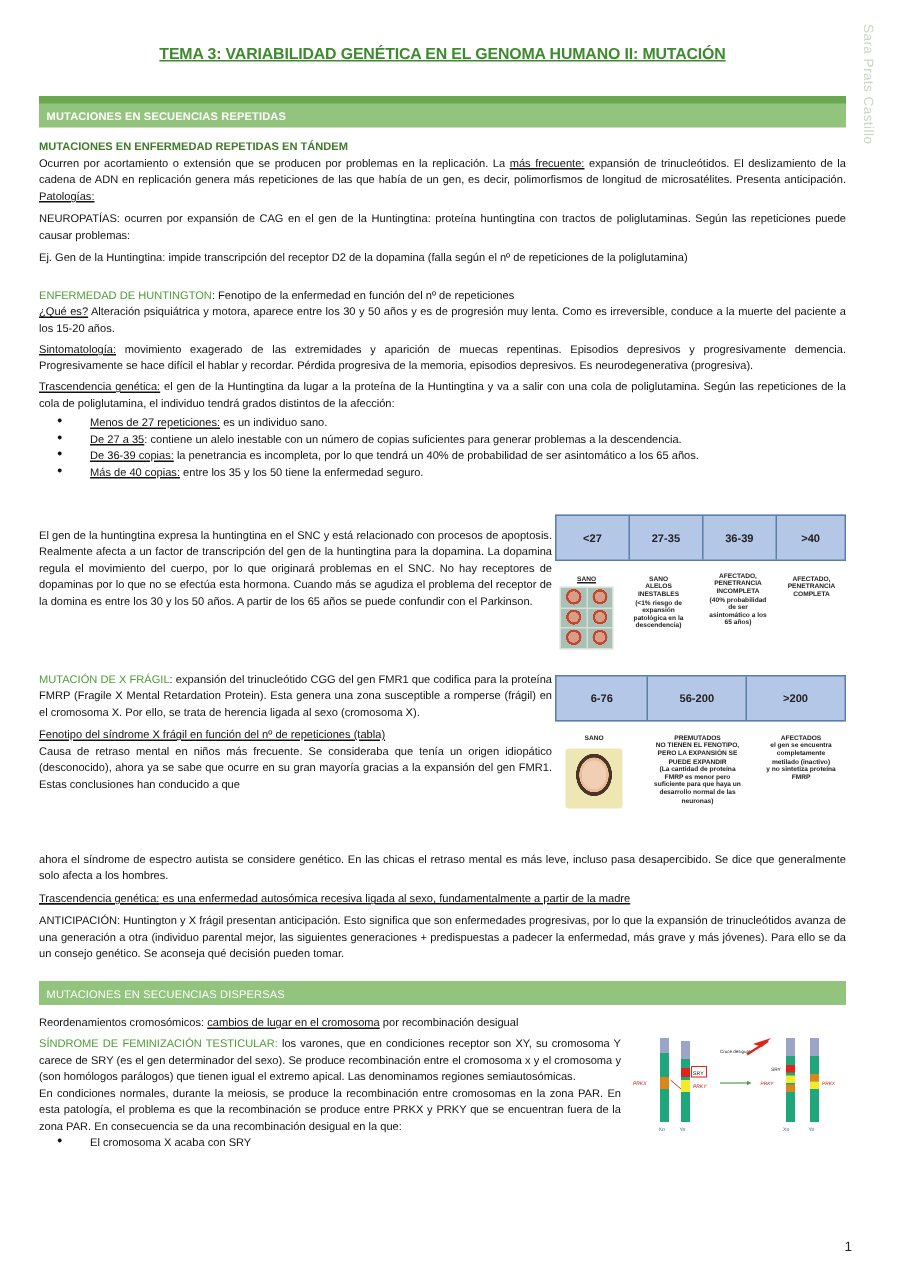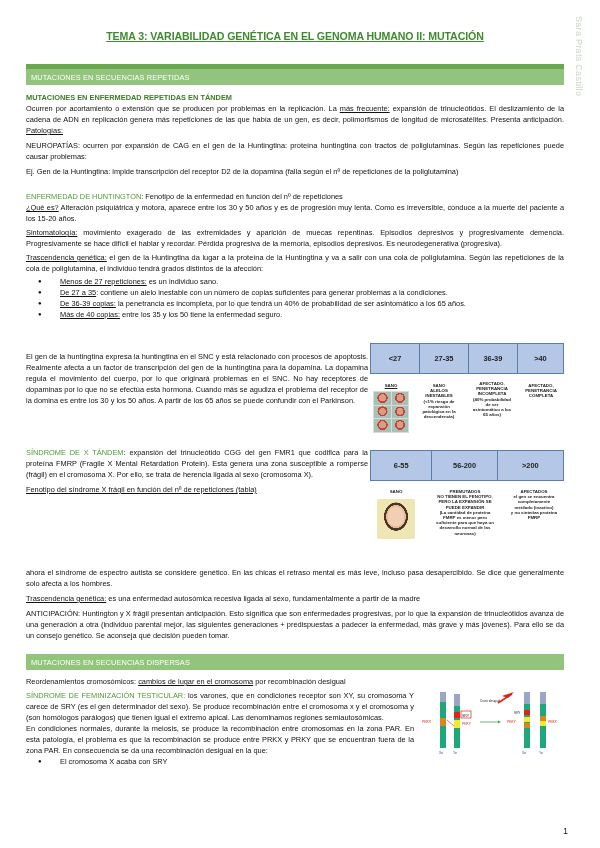--- a/index.html
+++ b/index.html
@@ -30,37 +30,37 @@
 </head>
 <body>
 
 <div class="watermark">Sara Prats Castillo</div>
 
 <div class="page">
 
   <div class="title">TEMA 3: VARIABILIDAD GENÉTICA EN EL GENOMA HUMANO II: MUTACIÓN</div>
 
   <div class="bar dark" style="top:64px;padding-left:28px;">MUTACIONES EN EL GENOMA NUCLEAR</div>
-  <div class="bar light" style="top:69px;">MUTACIONES EN SECUENCIAS REPETIDAS</div>
+  <div class="bar light" style="top:69px;font-weight:bold;">MUTACIONES EN SECUENCIAS REPETIDAS</div>
 
   <div class="block" style="left:0; top:92px; width:538px;">
     <div class="sub">MUTACIONES EN ENFERMEDAD REPETIDAS EN TÁNDEM</div>
     <p><span>Ocurren por acortamiento o extensión que se producen por problemas en la replicación. La </span><span class="u">más frecuente:</span><span> expansión de trinucleótidos. El deslizamiento de la cadena de ADN en replicación genera más repeticiones de las que había de un gen, es decir, polimorfismos de longitud de microsatélites. Presenta anticipación. </span><span class="u">Patologías:</span></p>
     <p style="margin-top:4px;">NEUROPATÍAS: ocurren por expansión de CAG en el gen de la Huntingtina: proteína huntingtina con tractos de poliglutaminas. Según las repeticiones puede causar problemas:</p>
     <p style="margin-top:4px;">Ej. Gen de la Huntingtina: impide transcripción del receptor D2 de la dopamina (falla según el nº de repeticiones de la poliglutamina)</p>
   </div>
 
   <div class="block" style="left:0; top:191px; width:538px;">
     <p><span class="green">ENFERMEDAD DE HUNTINGTON</span><span>: Fenotipo de la enfermedad en función del nº de repeticiones</span></p>
     <p><span class="u">¿Qué es?</span><span> Alteración psiquiátrica y motora, aparece entre los 30 y 50 años y es de progresión muy lenta. Como es irreversible, conduce a la muerte del paciente a los 15-20 años.</span></p>
     <p style="margin-top:3px;"><span class="u">Sintomatología:</span><span> movimiento exagerado de las extremidades y aparición de muecas repentinas. Episodios depresivos y progresivamente demencia. Progresivamente se hace difícil el hablar y recordar. Pérdida progresiva de la memoria, episodios depresivos. Es neurodegenerativa (progresiva).</span></p>
     <p style="margin-top:3px;"><span class="u">Trascendencia genética:</span><span> el gen de la Huntingtina da lugar a la proteína de la Huntingtina y va a salir con una cola de poliglutamina. Según las repeticiones de la cola de poliglutamina, el individuo tendrá grados distintos de la afección:</span></p>
     <ul class="bullets" style="margin-top:2px;">
       <li><span class="u">Menos de 27 repeticiones:</span><span> es un individuo sano.</span></li>
-      <li><span class="u">De 27 a 35</span><span>: contiene un alelo inestable con un número de copias suficientes para generar problemas a la condiciones.</span></li>
+      <li><span class="u">De 27 a 35</span><span>: contiene un alelo inestable con un número de copias suficientes para generar problemas a la descendencia.</span></li>
       <li><span class="u">De 36-39 copias:</span><span> la penetrancia es incompleta, por lo que tendrá un 40% de probabilidad de ser asintomático a los 65 años.</span></li>
       <li><span class="u">Más de 40 copias:</span><span> entre los 35 y los 50 tiene la enfermedad seguro.</span></li>
     </ul>
   </div>
 
   <div class="block" style="left:0; top:351px; width:342px;">El gen de la huntingtina expresa la huntingtina en el SNC y está relacionado con procesos de apoptosis. Realmente afecta a un factor de transcripción del gen de la huntingtina para la dopamina. La dopamina regula el movimiento del cuerpo, por lo que originará problemas en el SNC. No hay receptores de dopaminas por lo que no se efectúa esta hormona. Cuando más se agudiza el problema del receptor de la domina es entre los 30 y los 50 años. A partir de los 65 años se puede confundir con el Parkinson.</div>
 
   <div class="tbl" style="left:344px; top:343px; width:194px; height:31px;">
     <div class="cell" style="width:52px;">&lt;27</div>
     <div class="cell" style="width:52px;">27-35</div>
@@ -88,26 +88,27 @@
 INCOMPLETA
 (40% probabilidad
 de ser
 asintomático a los
 65 años)</div>
   <div class="cap" style="left:492px; top:383px; width:46px; white-space:pre-line;">AFECTADO,
 PENETRANCIA
 COMPLETA</div>
 
   <div class="block" style="left:0; top:447px; width:342px;">
-    <p><span class="green">SÍNDROME DE X TÁNDEM</span><span>: expansión del trinucleótido CGG del gen FMR1 que codifica para la proteína FMRP (Fragile X Mental Retardation Protein). Esta genera una zona susceptible a romperse (frágil) en el cromosoma X. Por ello, se trata de herencia ligada al sexo (cromosoma X).</span></p>
+    <p><span class="green">MUTACIÓN DE X FRÁGIL</span><span>: expansión del trinucleótido CGG del gen FMR1 que codifica para la proteína FMRP (Fragile X Mental Retardation Protein). Esta genera una zona susceptible a romperse (frágil) en el cromosoma X. Por ello, se trata de herencia ligada al sexo (cromosoma X).</span></p>
     <p class="u" style="margin-top:4px;">Fenotipo del síndrome X frágil en función del nº de repeticiones (tabla)</p>
+    <p>Causa de retraso mental en niños más frecuente. Se consideraba que tenía un origen idiopático (desconocido), ahora ya se sabe que ocurre en su gran mayoría gracias a la expansión del gen FMR1.  Estas conclusiones han conducido a que</p>
   </div>
 
   <div class="tbl" style="left:344px; top:450px; width:194px; height:31px;">
-    <div class="cell" style="width:62px;">6-55</div>
+    <div class="cell" style="width:62px;">6-76</div>
     <div class="cell" style="width:66px;">56-200</div>
     <div class="cell" style="width:66px;">&gt;200</div>
   </div>
   <div class="cap" style="left:350px; top:489px; width:40px;">SANO</div>
   <div class="child" style="left:351px; top:499px; width:38px; height:40px;"></div>
   <div class="cap" style="left:406px; top:489px; width:66px; white-space:pre-line;">PREMUTADOS
 NO TIENEN EL FENOTIPO,
 PERO LA EXPANSIÓN SE
 PUEDE EXPANDIR
 (La cantidad de proteína
@@ -117,21 +118,21 @@
 neuronas)</div>
   <div class="cap" style="left:478px; top:489px; width:60px; white-space:pre-line;">AFECTADOS
 el gen se encuentra
 completamente
 metilado (inactivo)
 y no sintetiza proteína
 FMRP</div>
 
   <div class="block" style="left:0; top:567px; width:538px;">
     <p>ahora el síndrome de espectro autista se considere genético. En las chicas el retraso mental es más leve, incluso pasa desapercibido. Se dice que generalmente solo afecta a los hombres.</p>
-    <p style="margin-top:4px;"><span class="u">Trascendencia genética:</span><span> es una enfermedad autosómica recesiva ligada al sexo, fundamentalmente a partir de la madre</span></p>
+    <p style="margin-top:4px;text-decoration:underline;"><span class="u">Trascendencia genética:</span><span> es una enfermedad autosómica recesiva ligada al sexo, fundamentalmente a partir de la madre</span></p>
     <p style="margin-top:4px;"><span>ANTICIPACIÓN:</span><span> Huntington y X frágil presentan anticipación. Esto significa que son enfermedades progresivas, por lo que la expansión de trinucleótidos avanza de una generación a otra (individuo parental mejor, las siguientes generaciones + predispuestas a padecer la enfermedad, más grave y más jóvenes). Para ello se da un consejo genético. Se aconseja qué decisión pueden tomar.</span></p>
   </div>
 
   <div class="bar light" style="top:654px;">MUTACIONES EN SECUENCIAS DISPERSAS</div>
 
   <div class="block" style="left:0; top:676px; width:388px;">
     <p><span>Reordenamientos cromosómicos: </span><span class="u">cambios de lugar en el cromosoma</span><span> por recombinación desigual</span></p>
     <p style="margin-top:3px;"><span class="green">SÍNDROME DE FEMINIZACIÓN TESTICULAR:</span><span> los varones, que en condiciones receptor son XY, su cromosoma Y carece de SRY (es el gen determinador del sexo). Se produce recombinación entre el cromosoma x y el cromosoma y (son homólogos parálogos) que tienen igual el extremo apical. Las denominamos regiones semiautosómicas.</span></p>
     <p>En condiciones normales, durante la meiosis, se produce la recombinación entre cromosomas en la zona PAR. En esta patología, el problema es que la recombinación se produce entre PRKX y PRKY que se encuentran fuera de la zona PAR. En consecuencia se da una recombinación desigual en la que:</p>
     <ul class="bullets">

